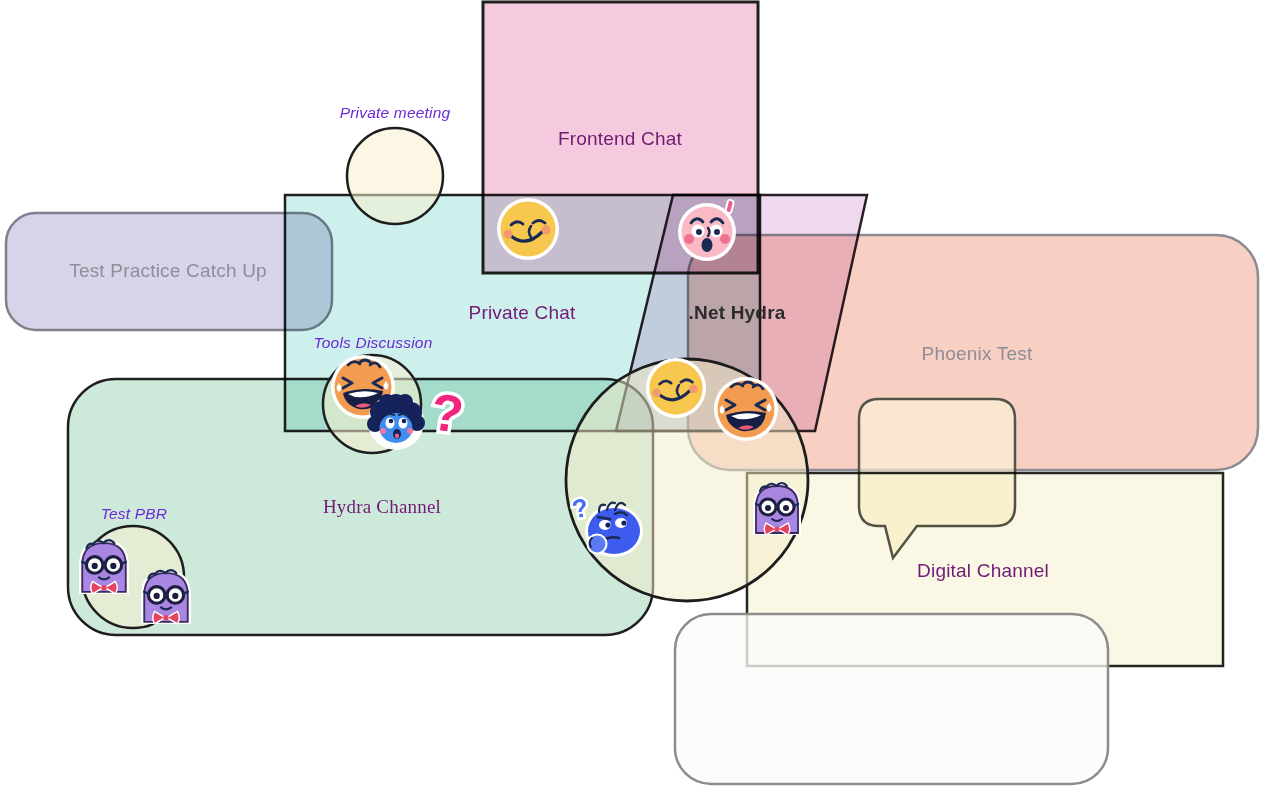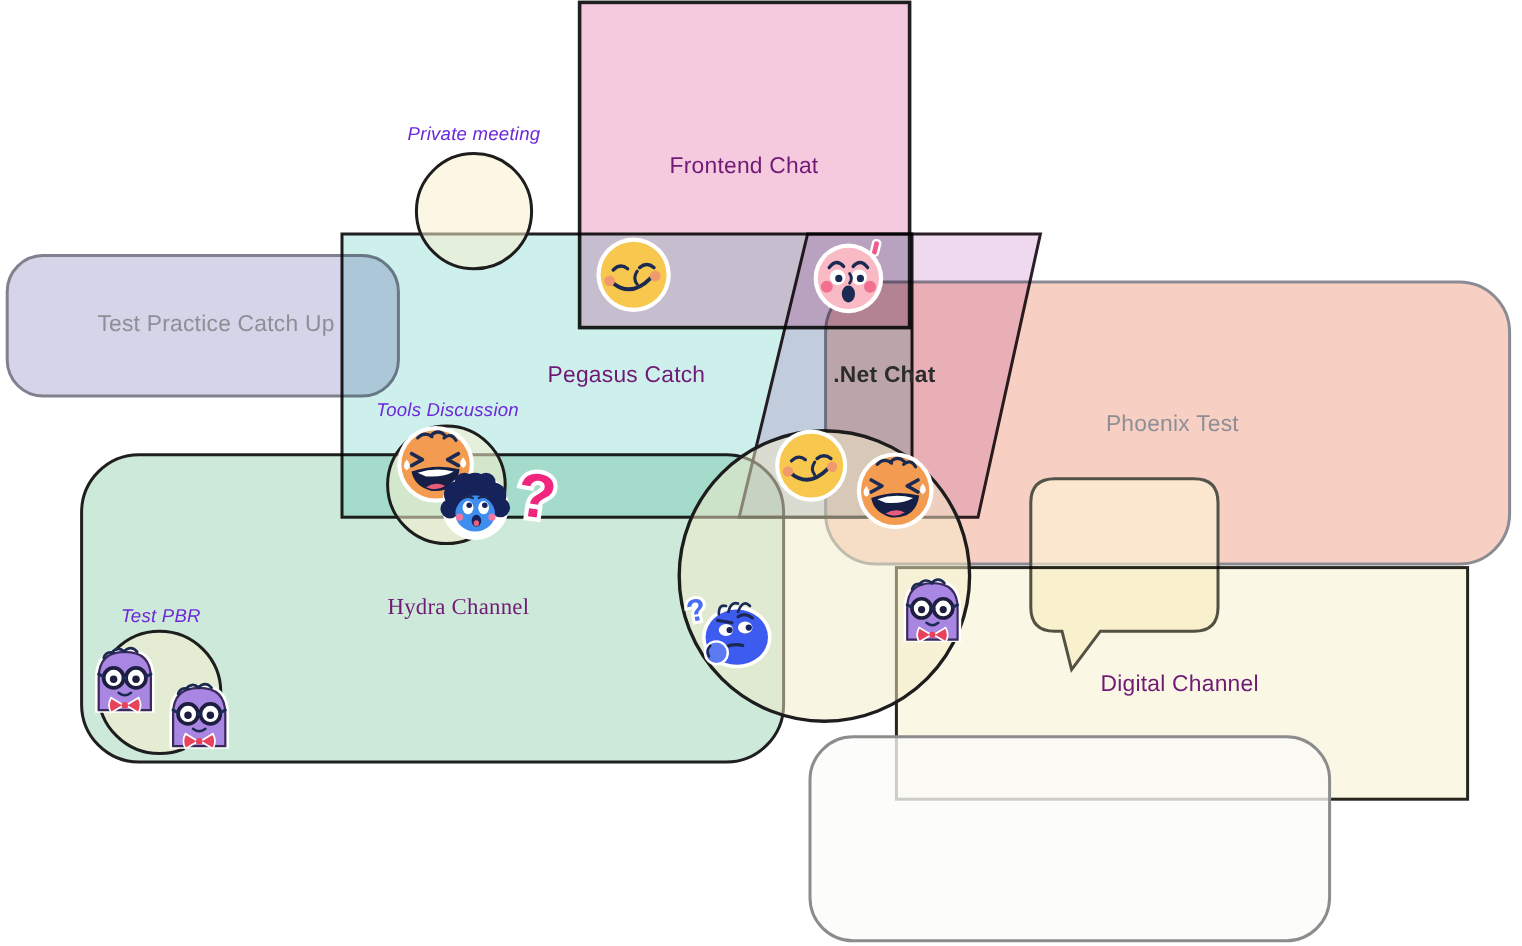--- a/index.html
+++ b/index.html
@@ -35,23 +35,23 @@
     <rect x="675" y="614" width="433" height="170" rx="36" stroke="#8C8C8C" stroke-width="2.5" style="fill: rgba(251, 251, 250, 0.78);"></rect>
 
     <circle cx="395" cy="176" r="48" stroke="#1d1d1d" stroke-width="2.5" style="fill: rgba(247, 241, 205, 0.55);"></circle>
     <circle cx="372" cy="404" r="49" stroke="#1d1d1d" stroke-width="2.5" style="fill: rgba(247, 241, 205, 0.55);"></circle>
     <circle cx="133" cy="577" r="51" stroke="#1d1d1d" stroke-width="2.5" style="fill: rgba(247, 241, 205, 0.55);"></circle>
     <circle cx="687" cy="480" r="121" stroke="#1d1d1d" stroke-width="2.8" style="fill: rgba(243, 236, 200, 0.5);"></circle>
   </svg>
 
   <div class="lbl" style="left:620px;top:139px;">Frontend Chat</div>
   <div class="lbl small" style="left:395px;top:113px;">Private meeting</div>
-  <div class="lbl gray" style="left:168px;top:271px;margin-left:12px;">Test Practice Catch Up</div>
-  <div class="lbl" style="left:522px;top:313px;">Pegasus Catch</div>
-  <div class="lbl bold" style="left:737px;top:313px;">.Net Chat</div>
+  <div class="lbl gray" style="left:168px;top:271px;">Test Practice Catch Up</div>
+  <div class="lbl" style="left:522px;top:313px;">Private Chat</div>
+  <div class="lbl bold" style="left:737px;top:313px;">.Net Hydra</div>
   <div class="lbl gray" style="left:977px;top:354px;">Phoenix Test</div>
   <div class="lbl small" style="left:373px;top:343px;text-align:center;">Tools Discussion</div>
   <div class="lbl" style="left:382px;top:507px;font-family:Liberation Serif, serif;">Hydra Channel</div>
   <div class="lbl small" style="left:134px;top:514px;">Test PBR</div>
   <div class="lbl" style="left:983px;top:571px;">Digital Channel</div>
 
   <svg width="0" height="0" style="position:absolute" aria-hidden="true">
     <defs>
       <g id="sym-relieved">
         <circle r="31" fill="#fff"></circle>

